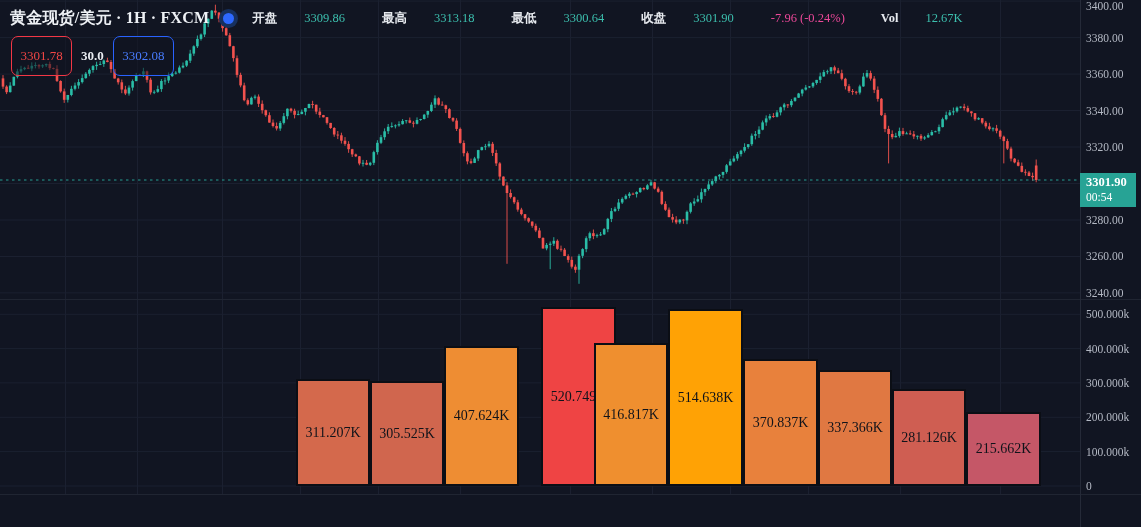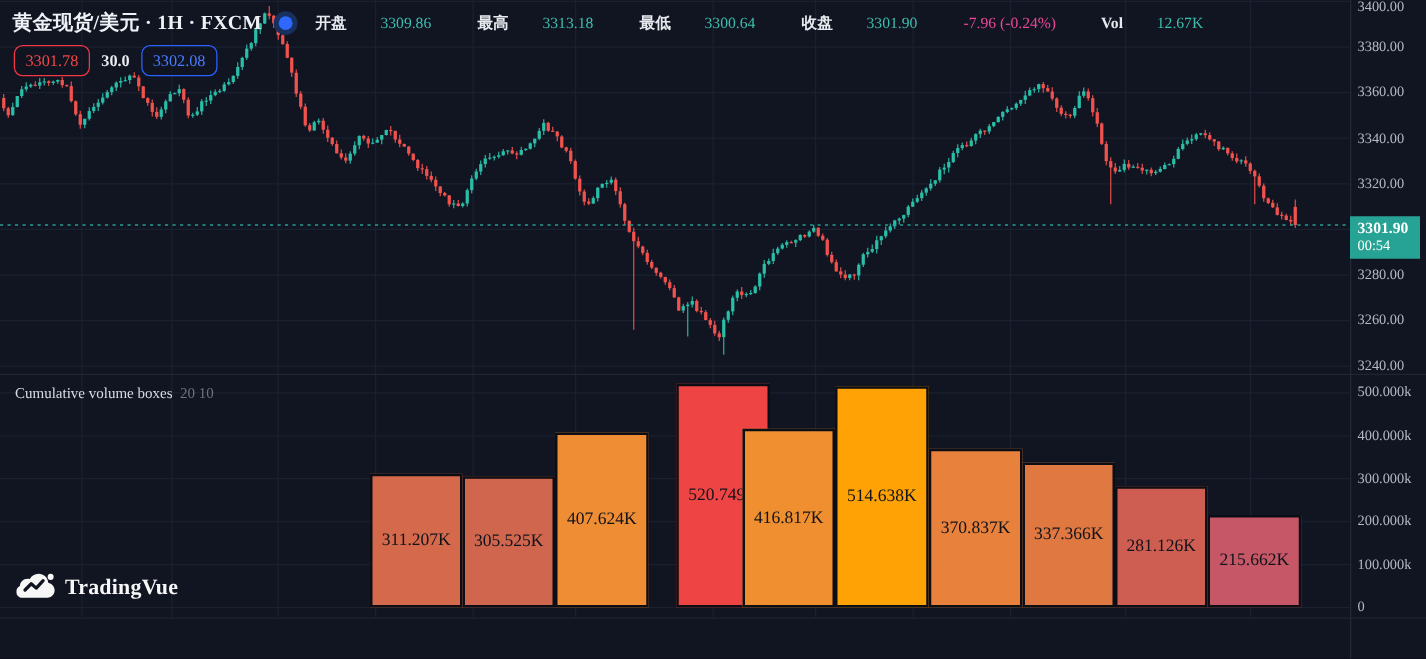--- a/index.html
+++ b/index.html
@@ -23,21 +23,21 @@
   }
   .live-dot i { display:block; width:11px; height:11px; border-radius:50%; background:#2e68ff; }
   .ohlc { display:flex; align-items:center; font-size:12.5px;gap:20px; }
   .ohlc .lbl { color:#e6e9ee; font-weight:bold; margin-right:7px; }
   .ohlc .val { color:#3cbfae; margin-right:17px; }
   .ohlc .chg { color:#ec4899; margin-right:16px; }
 
   
   .quote-row { position:absolute; left:11px; top:36px; display:flex; align-items:center; z-index:30; }
   .qbox {
-    height:25px; min-width:61px; padding:0 8px; border-radius:7px;
+    height:40px; min-width:61px; padding:0 8px; border-radius:7px;
     display:flex; align-items:center; justify-content:center;
     font-size:13px; background:rgba(16,20,32,.55); cursor:pointer;
   }
   .qbox.bid { border:1px solid #f23645; color:#f24645; }
   .qbox.ask { border:1px solid #2962ff; color:#487cff; }
   .spread { color:#e8ebf0; font-weight:bold; font-size:13px; margin:0 9px; }
 
   
   .ind-title { position:absolute; left:12px; top:307px; font-size:12px; z-index:25; cursor:pointer; }
   .ind-title .name { color:#d8dce3; }
@@ -711,23 +711,20 @@
       <span class="val">12.67K</span>
     </span>
   </div>
 
   <div class="quote-row">
     <div class="qbox bid">3301.78</div>
     <div class="spread">30.0</div>
     <div class="qbox ask">3302.08</div>
   </div>
 
-  <div class="ind-title">
-    <span class="name">Cumulative volume boxes</span><span class="params">20 10</span>
-  </div>
 
   <div id="vboxes">
       <div class="vbox" style="left: 296px; top: 379px; width: 74px; height: 107px; background: rgb(212, 105, 76);">
         <span>311.207K</span>
       </div>
       <div class="vbox" style="left: 370px; top: 381px; width: 74px; height: 105px; background: rgb(208, 102, 78);">
         <span>305.525K</span>
       </div>
       <div class="vbox" style="left: 444px; top: 346px; width: 75px; height: 140px; background: rgb(238, 141, 51);">
         <span>407.624K</span>
@@ -773,22 +770,14 @@
       <div class="axis-lab" style="top: 417px;">200.000k</div>
       <div class="axis-lab" style="top: 452px;">100.000k</div>
       <div class="axis-lab" style="top: 486px;">0</div>
     </div>
 
   <div class="price-badge">
     <div class="p">3301.90</div>
     <div class="cd">00:54</div>
   </div>
 
-  <div class="logo">
-    <svg width="32" height="22" viewBox="0 0 32 22">
-      <path fill="#ffffff" d="M25.6 8.1c-.3-4-3.7-7.1-7.8-7.1-3 0-5.6 1.7-6.9 4.2-.6-.2-1.2-.3-1.9-.3C5.7 4.9 3 7.5 2.9 10.8 1.2 11.6 0 13.3 0 15.3 0 18 2.2 20.2 4.9 20.2h19.8c3.3 0 6-2.7 6-6 0-2.9-2.2-5.4-5.1-6.1z"></path>
-      <polyline points="7,14 12,9 16,12.5 21.5,6.5" fill="none" stroke="#111522" stroke-width="2.6" stroke-linecap="round" stroke-linejoin="round"></polyline>
-      <circle cx="27.5" cy="3.5" r="2.4" fill="#ffffff"></circle>
-    </svg>
-    <span class="txt">TradingVue</span>
-  </div>
 
 </div>
 
 </body></html>

